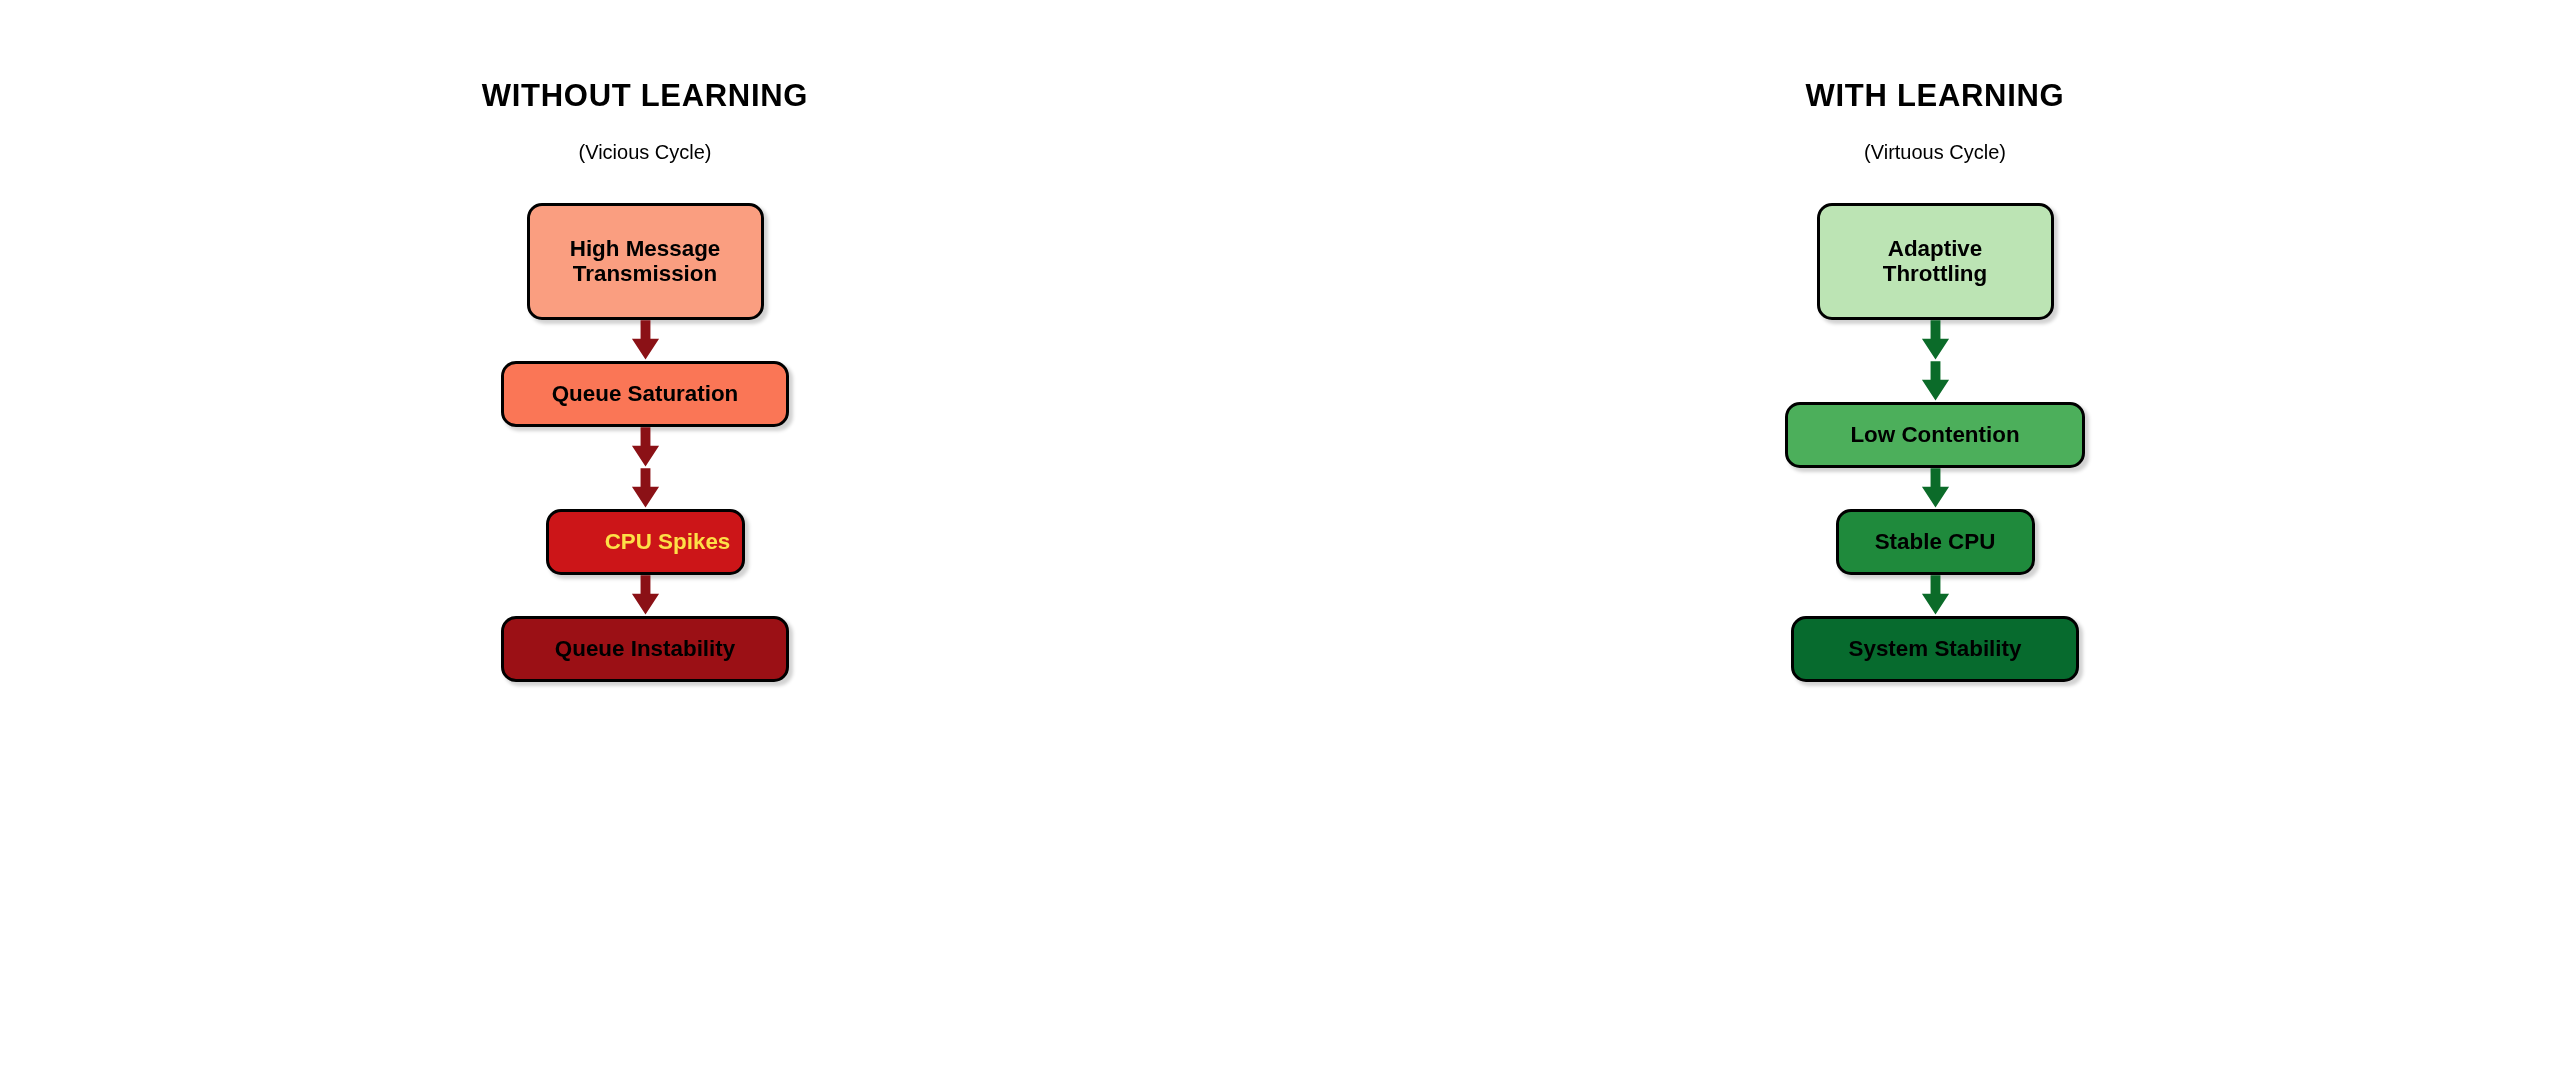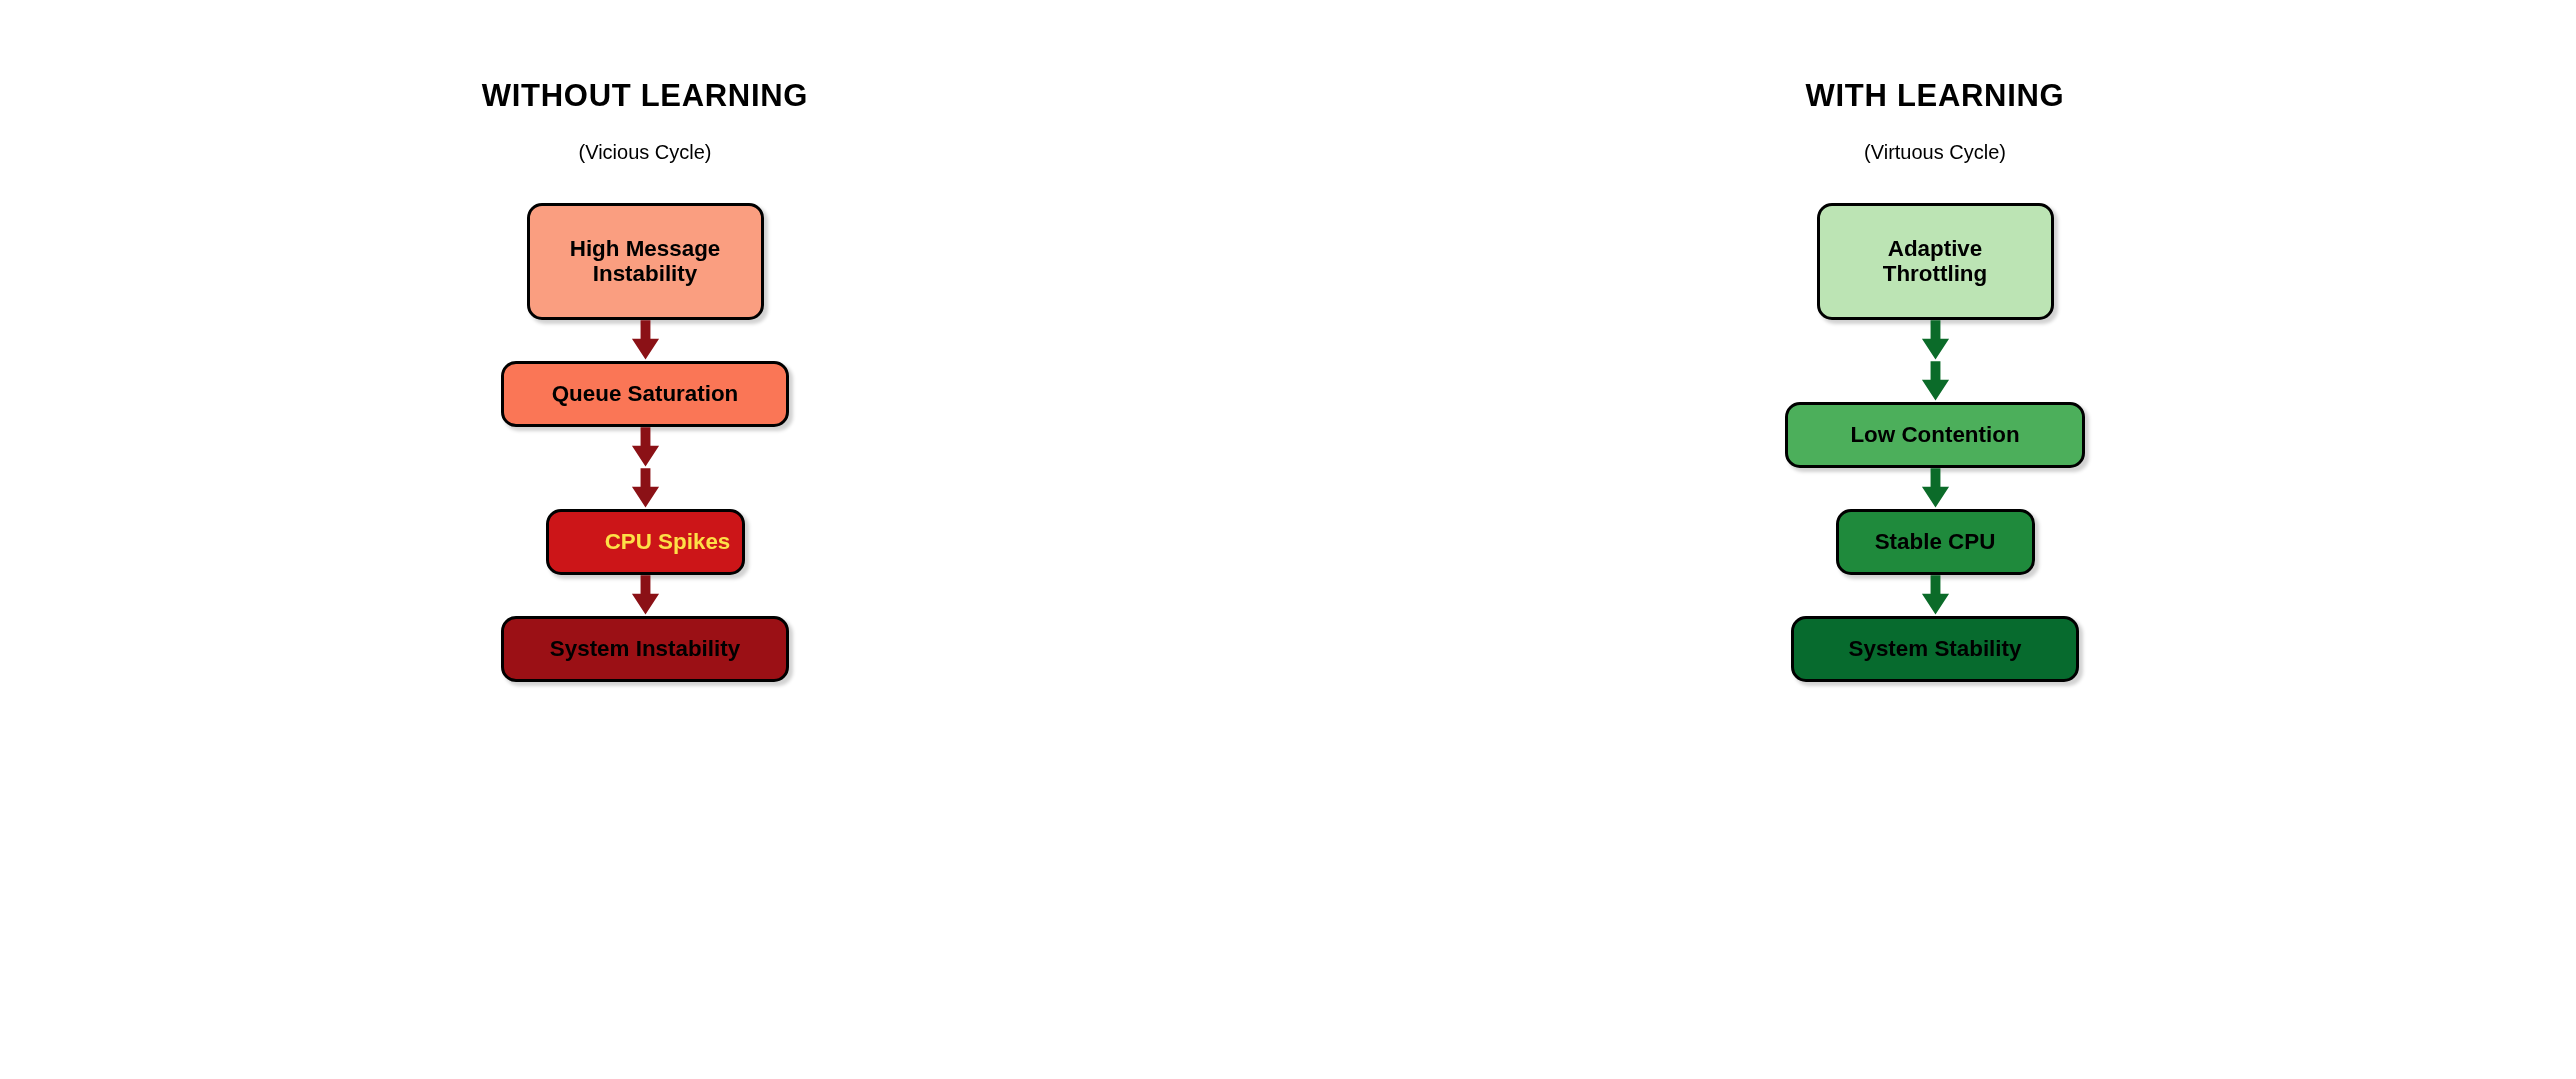--- a/index.html
+++ b/index.html
@@ -98,21 +98,21 @@
 
     <div class="col-title">WITHOUT LEARNING</div>
 
     <div class="col-subtitle">(Vicious Cycle)</div>
 
     <div class="flow">
 
       <div class="node r1" id="L-n0" style="background: rgb(250, 158, 128); border-color: rgb(0, 0, 0); color: rgb(0, 0, 0);">
         <span>
           <span>High Message</span><br>
-          <span>Instability</span>
+          <span>Transmission</span>
         </span>
       </div>
 
       <div class="arrow">
         <svg viewBox="0 0 60 66" id="L-a0">
           <path d="M30 0 L30 36 M30 52 L8 26 M30 52 L52 26 Z" fill="none" stroke="none"></path>
           <path d="M22 0 h16 v30 h14 l-22 34 l-22 -34 h14 z" fill="#8B1116"></path>
         </svg>
       </div>
 
@@ -137,21 +137,21 @@
         <span>CPU Spikes</span>
       </div>
 
       <div class="arrow">
         <svg viewBox="0 0 60 66" id="L-a3">
           <path d="M22 0 h16 v30 h14 l-22 34 l-22 -34 h14 z" fill="#8B1116"></path>
         </svg>
       </div>
 
       <div class="node r5" id="L-n4" style="background: rgb(155, 16, 21); border-color: rgb(0, 0, 0); color: rgb(0, 0, 0);">
-        <span>System Instability</span>
+        <span>Queue Instability</span>
       </div>
 
     </div>
   </div>
 
   <div class="column right">
 
     <div class="col-title">WITH LEARNING</div>
 
     <div class="col-subtitle">(Virtuous Cycle)</div>

